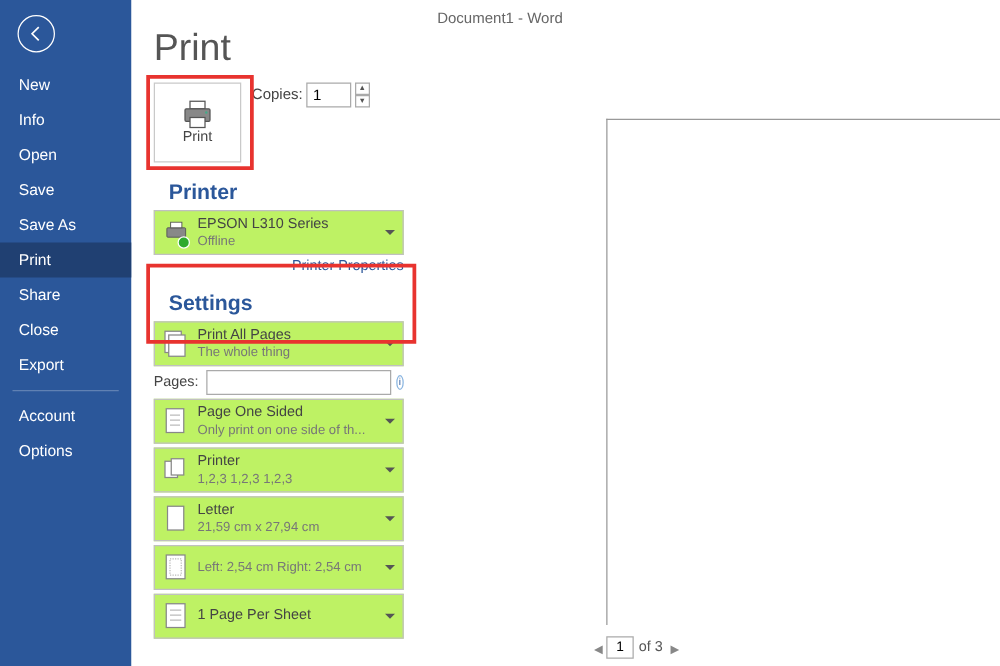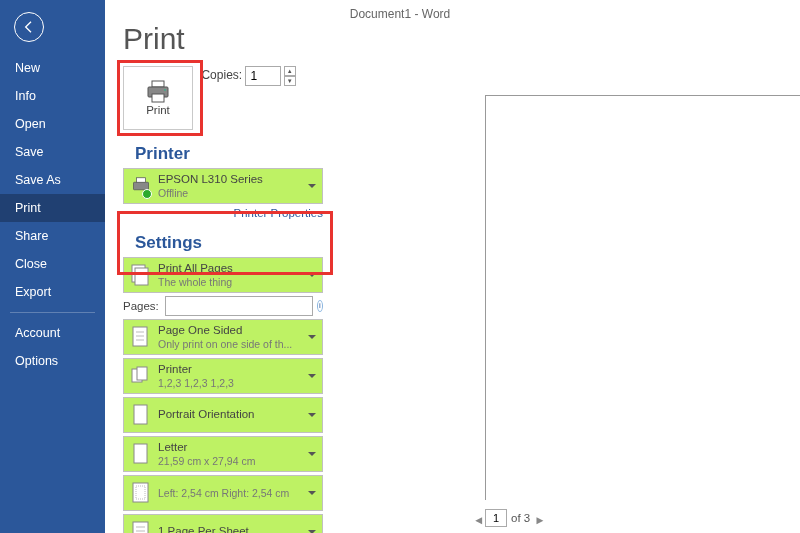--- a/index.html
+++ b/index.html
@@ -178,31 +178,20 @@
               <rect x="6" y="1" width="10" height="13" fill="#fff" stroke="#888"></rect>
             </svg>
         </div>
         <div class="dd-text">
           <div class="t1">Printer</div>
           <div class="t2">1,2,3   1,2,3   1,2,3</div>
         </div>
         <div class="dd-arrow"></div>
       </div>
 
-      <div class="dropdown">
-        <div class="dd-icon">
-          <svg width="16" height="22" viewBox="0 0 16 22">
-              <rect x="1" y="1" width="13" height="19" fill="#fff" stroke="#888"></rect>
-            </svg>
-        </div>
-        <div class="dd-text">
-          <div class="t1">Portrait Orientation</div>
-        </div>
-        <div class="dd-arrow"></div>
-      </div>
 
       <div class="dropdown">
         <div class="dd-icon">
           <svg width="16" height="22" viewBox="0 0 16 22">
               <rect x="1" y="1" width="13" height="19" fill="#fff" stroke="#888"></rect>
             </svg>
         </div>
         <div class="dd-text">
           <div class="t1">Letter</div>
           <div class="t2">21,59 cm x 27,94 cm</div>

